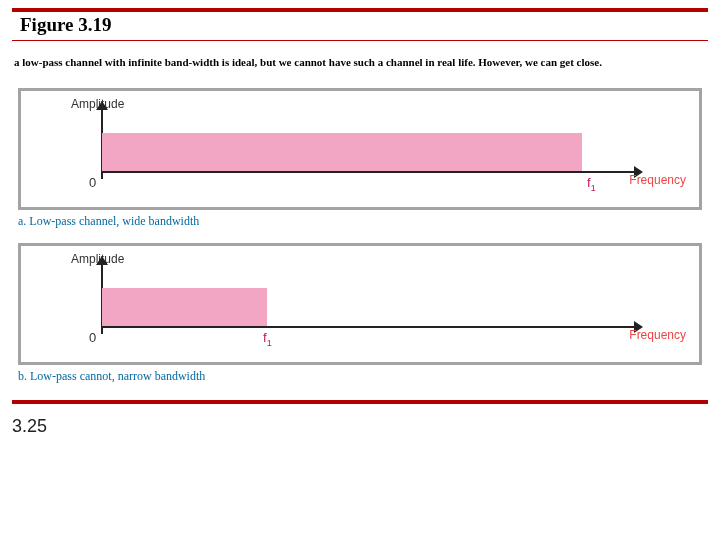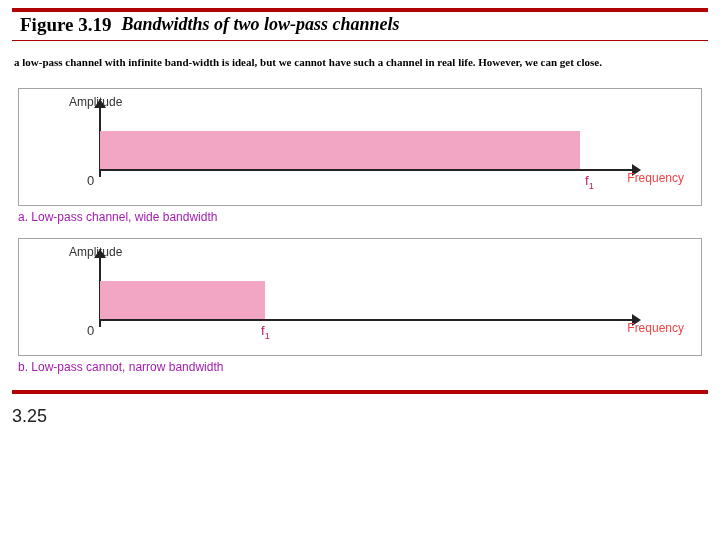--- a/index.html
+++ b/index.html
@@ -36,34 +36,34 @@
     background: #b00000;
     margin: 0 12px;
   }
   .desc {
     font-weight: bold;
     font-size: 11px;
     line-height: 1.35;
     padding: 14px 18px 10px 14px;
   }
   .chart-box {
-    border: 1px solid #a3a3a3;
+    border: 3px solid #a3a3a3;
     margin: 8px 18px 4px 18px;
     padding: 8px 10px 8px 10px;
     position: relative;
   }
   .chart-area {
     position: relative;
     height: 100px;
     width: 655px;
   }
   .caption {
-    font-family: Liberation Sans, sans-serif;
+    font-family: Liberation Serif, serif;
     font-size: 12px;
-    color: #a21caf;
+    color: #0369a1;
     margin: 4px 18px 0 18px;
   }
   .amp-label {
     position: absolute;
     font-family: "Helvetica Neue", Arial, sans-serif;
     font-size: 12px;
     color: #333;
     left: 40px;
     top: -2px;
   }
@@ -142,21 +142,20 @@
     padding: 4px 0 0 12px;
   }
 </style>
 </head>
 <body>
 
 <div class="rule-top"></div>
 
 <div class="header">
   <span class="fig-num">Figure 3.19</span>
-  <span class="fig-title">Bandwidths of two low-pass channels</span>
 </div>
 
 <div class="rule-thin"></div>
 
 <div class="desc">a low-pass channel with infinite band-width is ideal, but we cannot have such a channel in real life. However, we can get close.</div>
 
 <div class="chart-box">
   <div class="chart-area">
     <span class="amp-label">Amplitude</span>
     <div class="yaxis-arrow"></div>

